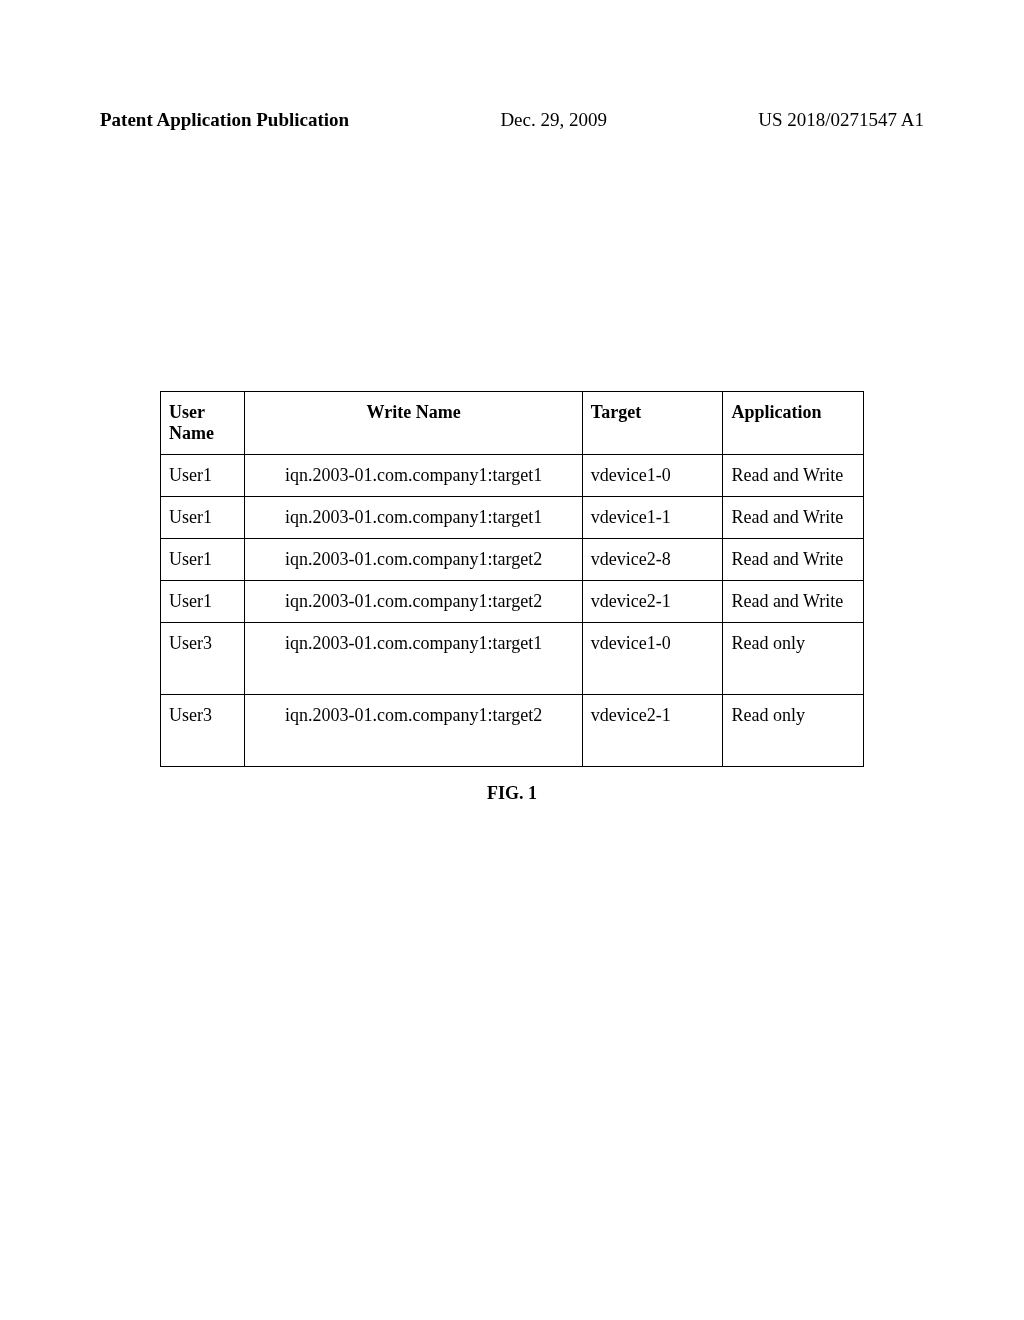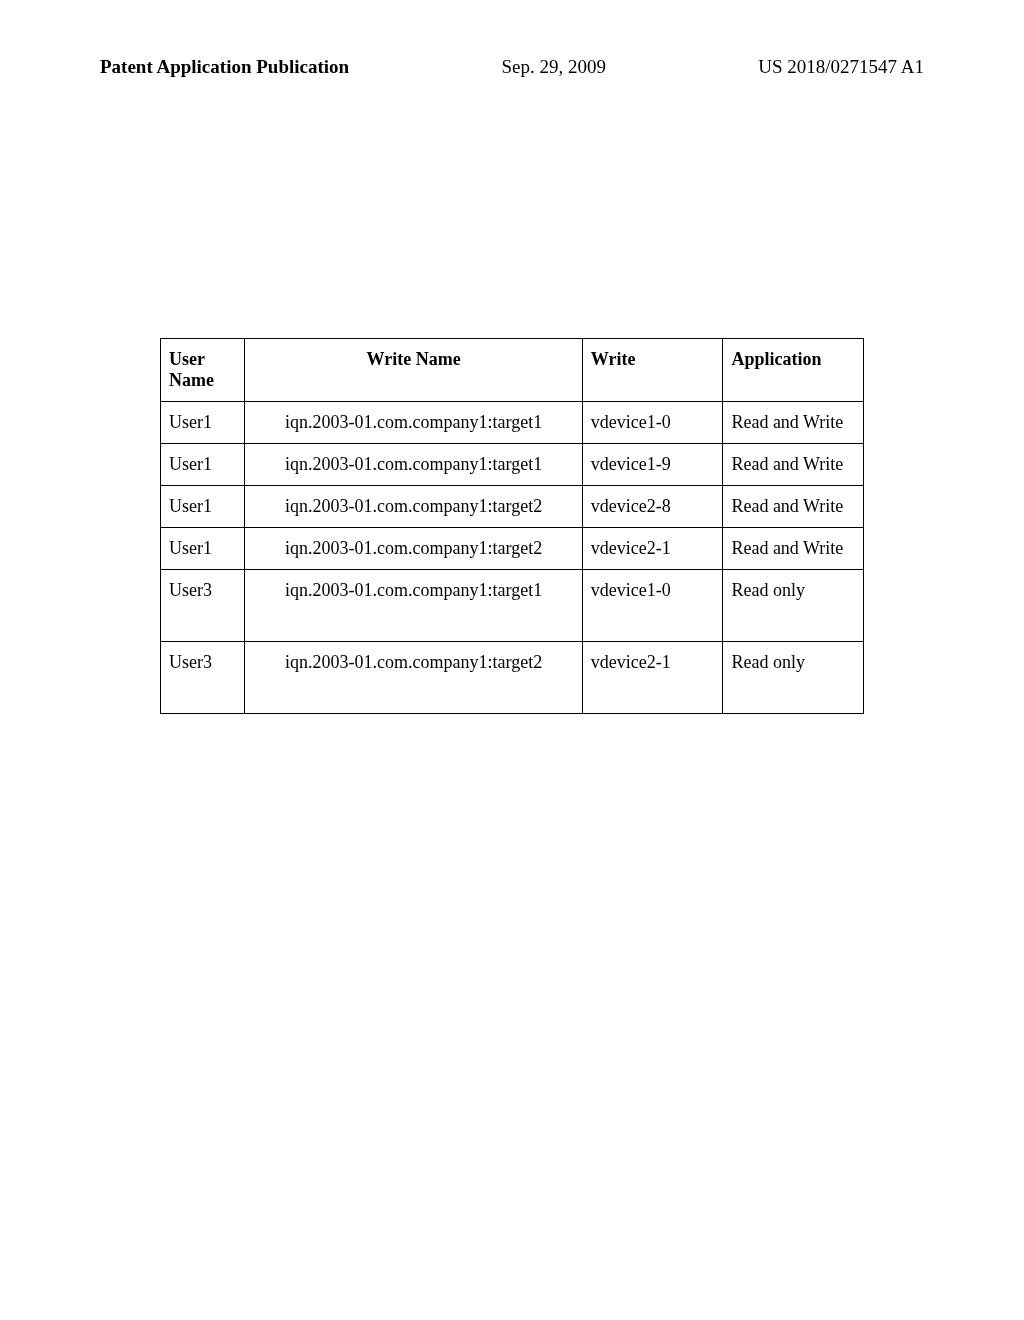--- a/index.html
+++ b/index.html
@@ -12,21 +12,21 @@
       width: 1024px;
       height: 1320px;
       background: #ffffff;
       font-family: "Times New Roman", Times, serif;
       position: relative;
     }
     
     .page-container {
       width: 100%;
       height: 100%;
-      padding: 56px 100px;
+      padding: 109px 100px;
       position: relative;
     }
     
     .header-row {
       display: flex;
       justify-content: space-between;
       align-items: baseline;
       margin-bottom: 260px;
       font-size: 19px;
     }
@@ -100,45 +100,45 @@
       font-weight: bold;
     }
   </style>
 </head>
 <body>
 
 <div class="page-container">
 
   <div class="header-row">
     <span class="header-left">Patent Application Publication</span>
-    <span class="header-center">Sep. 29, 2009</span>
+    <span class="header-center">Dec. 29, 2009</span>
     <span class="header-right">US 2018/0271547 A1</span>
   </div>
 
   <div class="table-container">
     <table>
       <thead>
         <tr>
           <th class="col-user">User Name</th>
           <th class="col-target">Write Name</th>
-          <th class="col-device">Write</th>
+          <th class="col-device">Target</th>
           <th class="col-permission">Application</th>
         </tr>
       </thead>
       <tbody>
         <tr>
           <td>User1</td>
           <td class="col-target">iqn.2003-01.com.company1:target1</td>
           <td>vdevice1-0</td>
           <td>Read and Write</td>
         </tr>
         <tr>
           <td>User1</td>
           <td class="col-target">iqn.2003-01.com.company1:target1</td>
-          <td>vdevice1-9</td>
+          <td>vdevice1-1</td>
           <td>Read and Write</td>
         </tr>
         <tr>
           <td>User1</td>
           <td class="col-target">iqn.2003-01.com.company1:target2</td>
           <td>vdevice2-8</td>
           <td>Read and Write</td>
         </tr>
         <tr>
           <td>User1</td>
@@ -154,15 +154,16 @@
         </tr>
         <tr class="tall-row">
           <td>User3</td>
           <td class="col-target">iqn.2003-01.com.company1:target2</td>
           <td>vdevice2-1</td>
           <td>Read only</td>
         </tr>
       </tbody>
     </table>
 
+    <div class="figure-caption">FIG. 1</div>
   </div>
 
 </div>
 
 </body></html>

